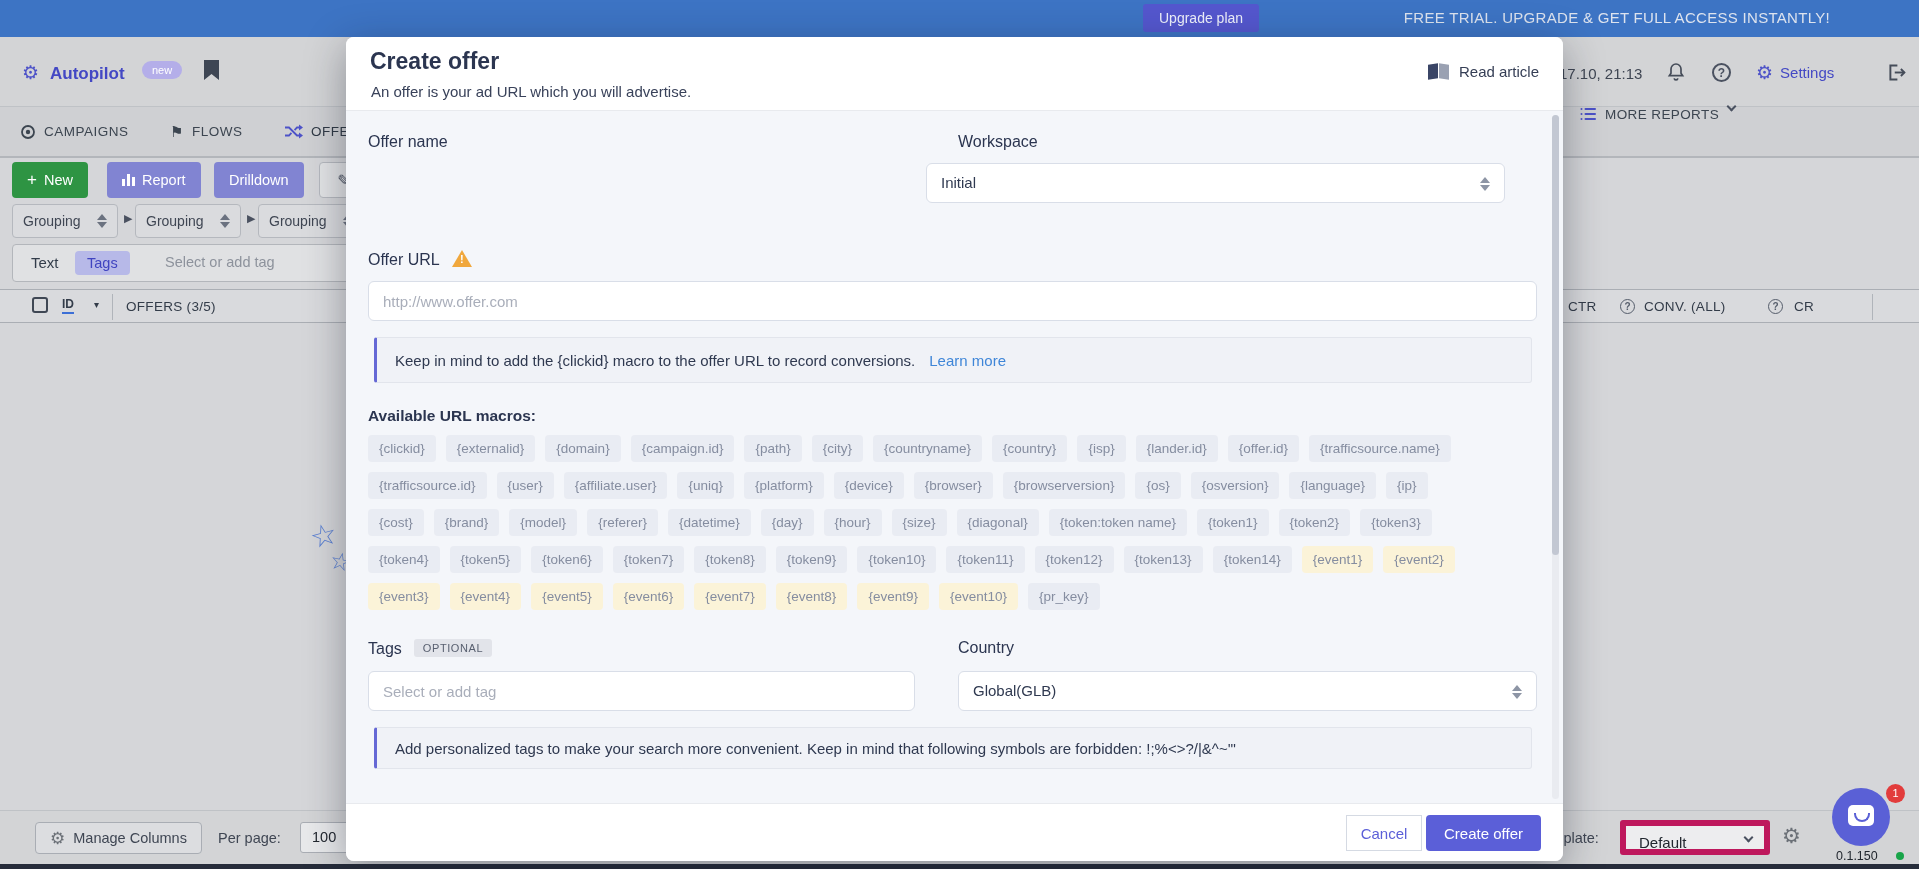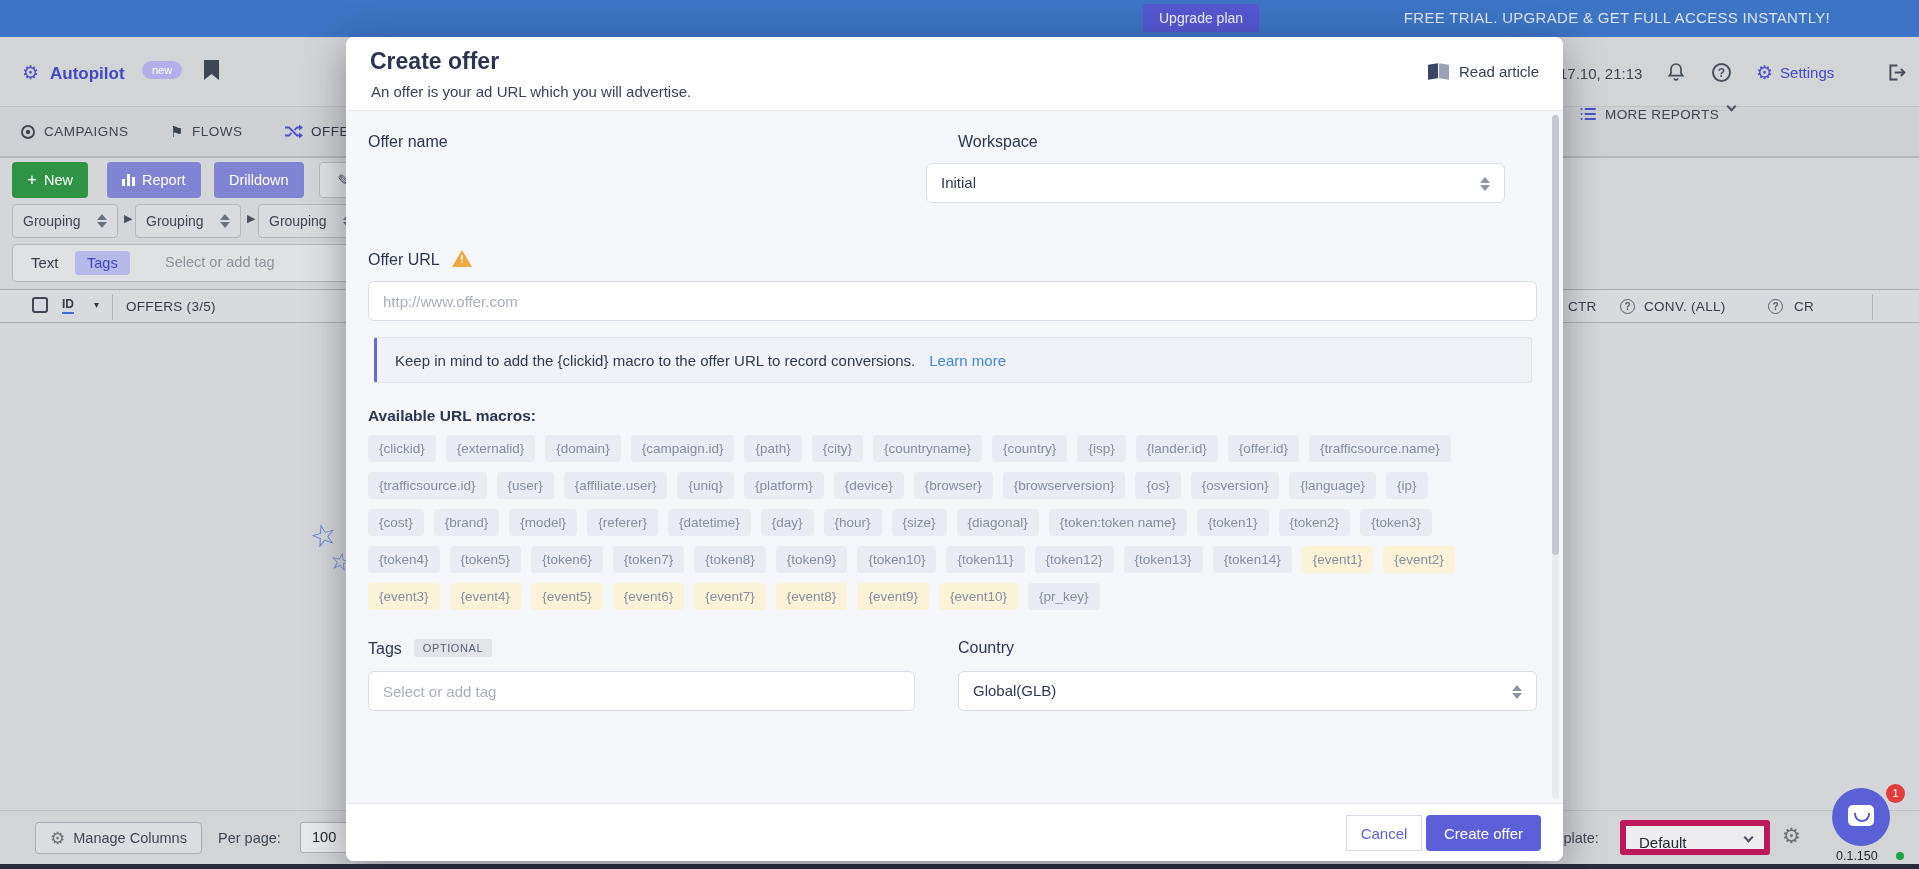--- a/index.html
+++ b/index.html
@@ -407,20 +407,23 @@
     <div class="f-label lbl-tags">
       <span>Tags</span><span class="optional-badge">OPTIONAL</span>
     </div>
     <div class="f-label lbl-country">Country</div>
     <input class="m-input in-tags" placeholder="Select or add tag" style="">
     <div class="m-select sel-country">
       <span class="sel-value">Global(GLB)</span>
       <span class="ud sel-ud"></span>
     </div>
 
+    <div class="note note-2">
+      <span>Add personalized tags to make your search more convenient. Keep in mind that following symbols are forbidden: !;%&lt;&gt;?/|&amp;^~'"</span>
+    </div>
 
     <div class="sb-track">
         <span class="sb-thumb"></span>
       </div>
 
     <div class="m-footer">
       <button class="btn-cancel">Cancel</button>
       <button class="btn-create">Create offer</button>
     </div>
   </div>

